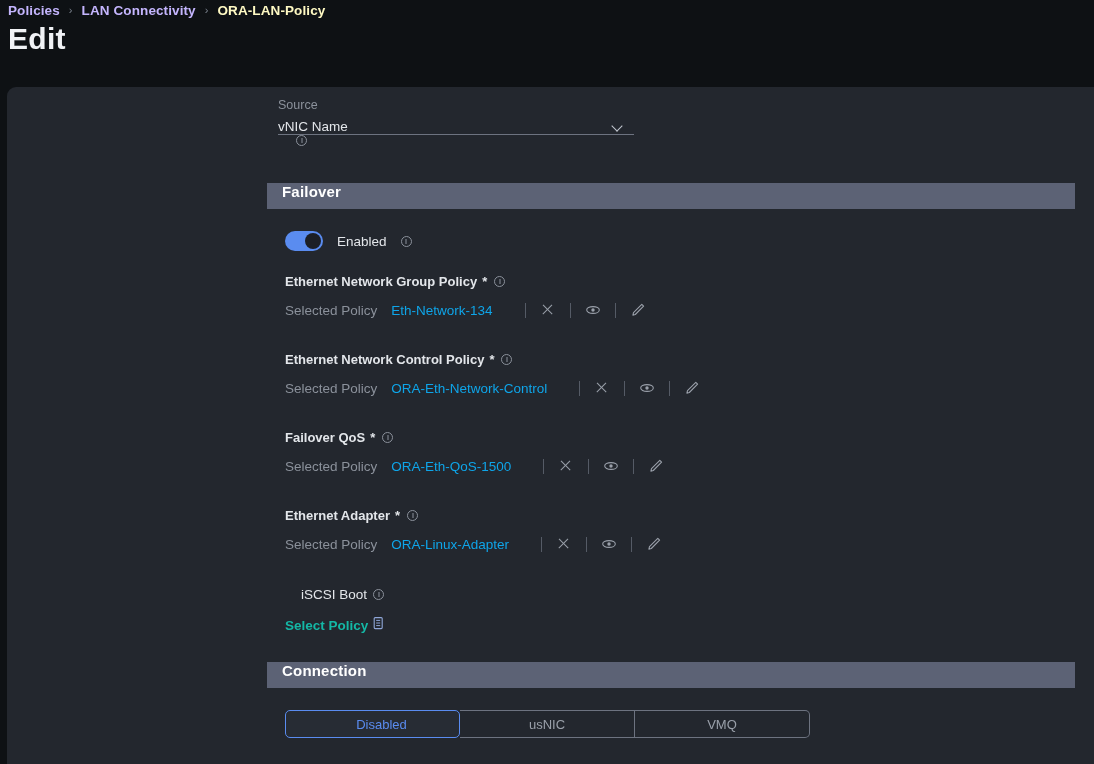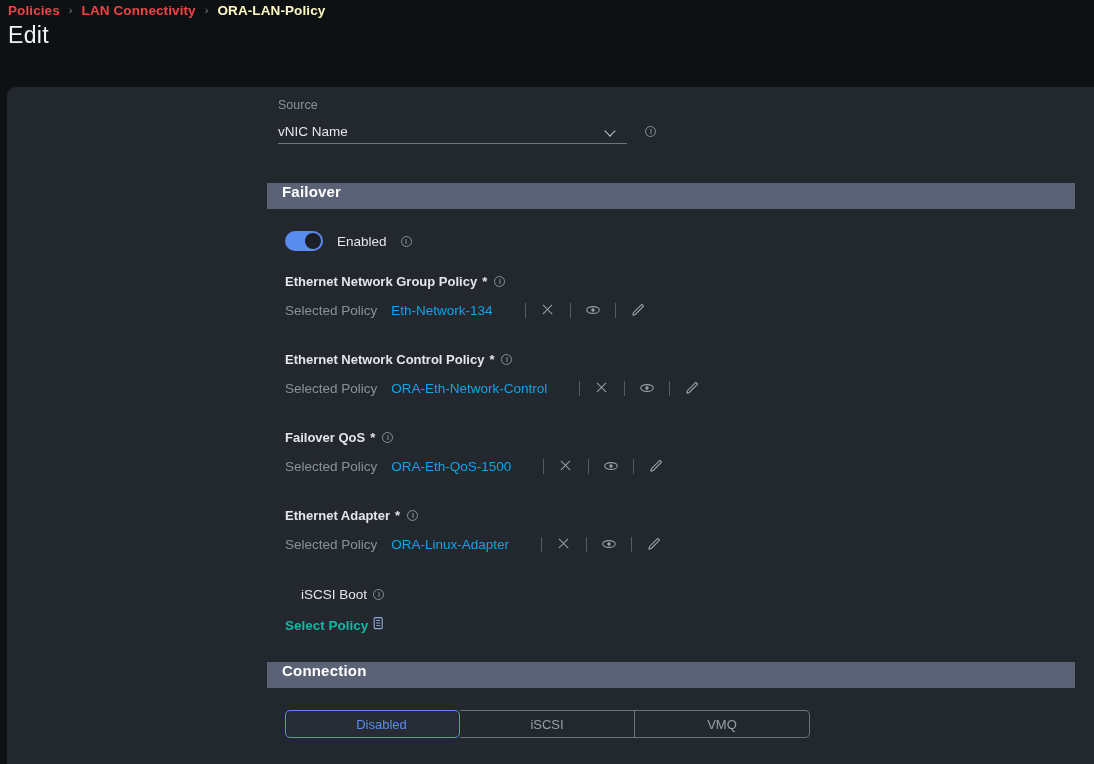--- a/index.html
+++ b/index.html
@@ -12,41 +12,41 @@
   .page { position: relative; width: 1094px; height: 764px; background: #0e1114; }
 
   
   .header { position: absolute; left: 0; top: 0; width: 1094px; height: 87px; background: #0e1114; }
   .breadcrumb {
     position: absolute; left: 8px; top: 0px; height: 20px;
     display: flex; align-items: center; gap: 9px;
     font-size: 13.5px; font-weight: bold; letter-spacing: .1px;
   }
   .crumb { color: #fef9c3; }
-  .crumb.link { color: #ef4444; cursor: pointer; }
+  .crumb.link { color: #c4b5fd; cursor: pointer; }
   .crumb-sep { color: #7b828d; font-size: 11px; font-weight: normal; line-height: 1; }
   .page-title {
     position: absolute; left: 8px; top: 22px;
-    font-size: 23px; font-weight: normal; color: #f0f2f5; letter-spacing: .3px;
+    font-size: 30px; font-weight: bold; color: #f0f2f5; letter-spacing: .3px;
   }
 
   
   .panel {
     position: absolute; left: 7px; top: 87px; width: 1087px; height: 677px;
     background: #23272e; border-top-left-radius: 9px; overflow: hidden;
   }
 
   
   .form-area { position: absolute; left: 0; top: 0; width: 1087px; }
 
   .field-source { position: absolute; left: 271px; top: 11px; width: 378px; }
   .field-label { font-size: 12.5px; color: #8b919b; margin-bottom: 7px; }
   .select-row {
-    position: relative; display: flex; align-items: center;
-    width: 378px; height: 25px;
+    position: relative; display: flex; align-items: flex-start;
+    width: 378px; height: 25px; flex-direction: column;
   }
   .select-box {
     position: relative; width: 356px; height: 25px;
     border-bottom: 1px solid #6d7380;
     display: flex; align-items: center; justify-content: space-between;
     padding-right: 6px;
   }
   .select-value { font-size: 13.5px; color: #e3e6ea; }
   .chev {
     width: 11px; height: 11px; position: relative; margin-right: 5px;
@@ -313,19 +313,19 @@
             </svg>
         </span>
       </div>
 
       <div class="section-bar" style="top:575px;">
         <span>Connection</span>
       </div>
 
       <div class="tabs" style="top:623px;">
         <div class="tab active">Disabled</div>
-        <div class="tab">iSCSI</div>
+        <div class="tab">usNIC</div>
         <div class="tab">VMQ</div>
       </div>
 
     </div>
   </div>
 </div>
 
 </body></html>

